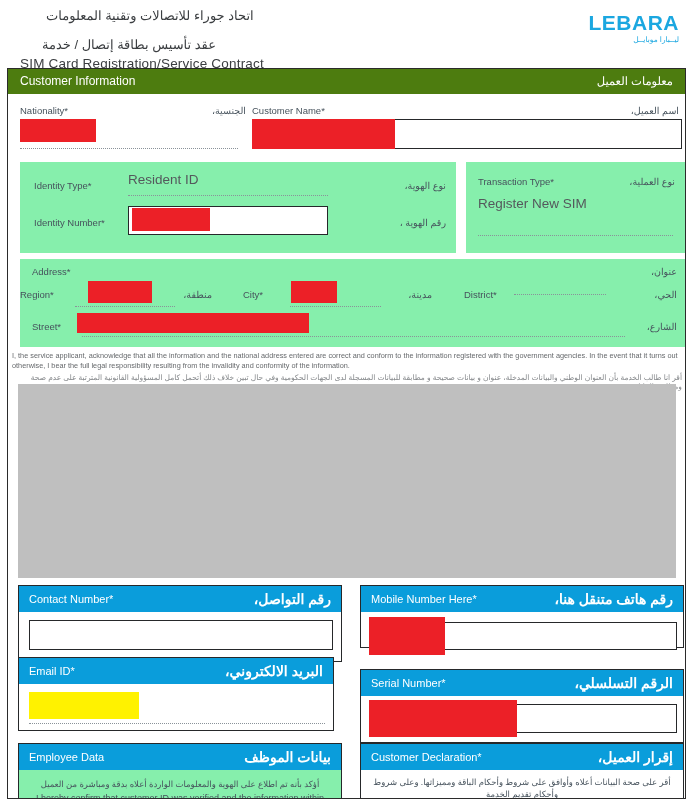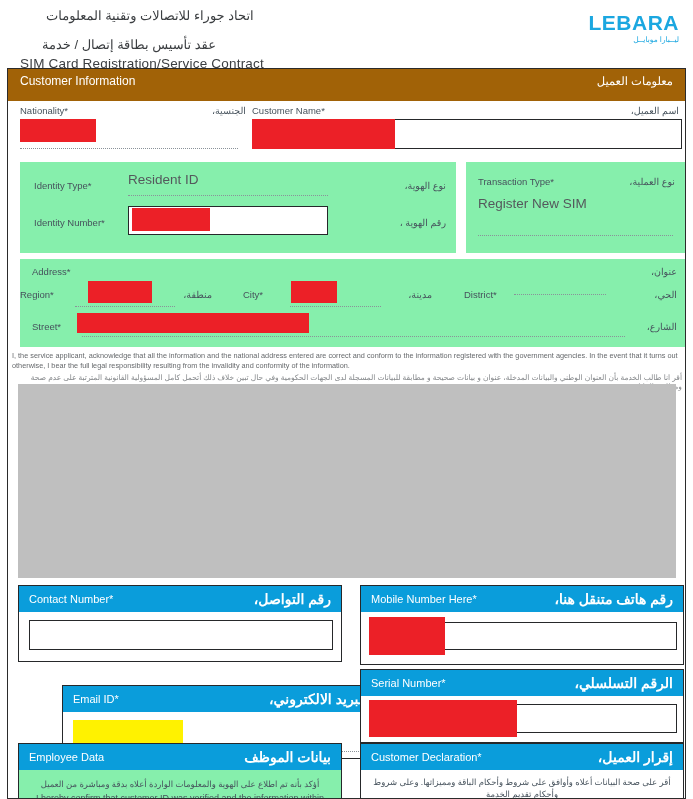--- a/index.html
+++ b/index.html
@@ -11,21 +11,21 @@
   .org-ar { left:46px; top:8px; font-size:13px; color:#3b3e41; direction:rtl; }
   .contract-ar { left:42px; top:37px; font-size:13px; color:#3b3e41; direction:rtl; }
   .contract-en { left:20px; top:56px; font-size:13.5px; color:#3b3e41; letter-spacing:.2px; }
   .logo { right:14px; top:12px; text-align:right; }
   .logo-en { font-size:21px; font-weight:bold; color:#1BA7E0; letter-spacing:.5px; line-height:22px; }
   .logo-ar { font-size:7.5px; color:#1BA7E0; direction:rtl; letter-spacing:1px; margin-top:1px; }
 
   
   .form { left:7px; top:68px; width:679px; height:731px; border:1px solid #2b2b2b;
     background:#fff; overflow:hidden; }
-  .mainbar { left:0; top:0; right:0; height:32px; background:#a16207; color:#fff; }
+  .mainbar { left:0; top:0; right:0; height:25px; background:#4d7c0f; color:#fff; }
   .mainbar .en { position:absolute; left:12px; top:0; line-height:25px; font-size:12px; }
   .mainbar .ar { position:absolute; right:12px; top:0; line-height:25px; font-size:11.5px; direction:rtl; }
 
   .lbl { font-size:9.5px; color:#46525c; white-space:nowrap; }
   .lbl-ar { font-size:9.5px; color:#46525c; direction:rtl; white-space:nowrap; }
   .val { font-size:13.5px; color:#54585c; white-space:nowrap; }
   .dotted { border-bottom:1px dotted #8a9299; height:1px; }
   .red { background:#EC2027; }
   .yellow { background:#FFF200; }
   .panel { background:#86efac; }
@@ -127,32 +127,32 @@
   <div class="abs sbox" style="left:10px; top:516px; width:324px; height:77px;padding-left:40px;">
     <div class="sbar">
       <span class="en">Contact Number*</span>
       <span class="ar">رقم التواصل،</span>
     </div>
     <div class="scontent">
       <div class="abs inputbox" style="left:10px; top:8px; right:8px; height:30px;"></div>
     </div>
   </div>
 
-  <div class="abs sbox" style="left:352px; top:516px; width:324px; height:80px;">
+  <div class="abs sbox" style="left:352px; top:516px; width:324px; height:63px;">
     <div class="sbar">
       <span class="en">Mobile Number Here*</span>
       <span class="ar">رقم هاتف متنقل هنا،</span>
     </div>
     <div class="scontent">
       <div class="abs inputbox" style="left:8px; top:10px; right:6px; height:28px;"></div>
       <div class="abs red" style="left:8px; top:5px; width:76px; height:38px;"></div>
     </div>
   </div>
 
-  <div class="abs sbox" style="left:10px; top:616px; width:316px; height:74px;margin-left:44px;">
+  <div class="abs sbox" style="left:10px; top:588px; width:316px; height:74px;">
     <div class="sbar">
       <span class="en">Email ID*</span>
       <span class="ar">البريد الالكتروني،</span>
     </div>
     <div class="scontent">
       <div class="abs yellow" style="left:10px; top:8px; width:110px; height:27px;"></div>
       <div class="abs dotted" style="left:10px; right:8px; top:39px;"></div>
     </div>
   </div>
 

